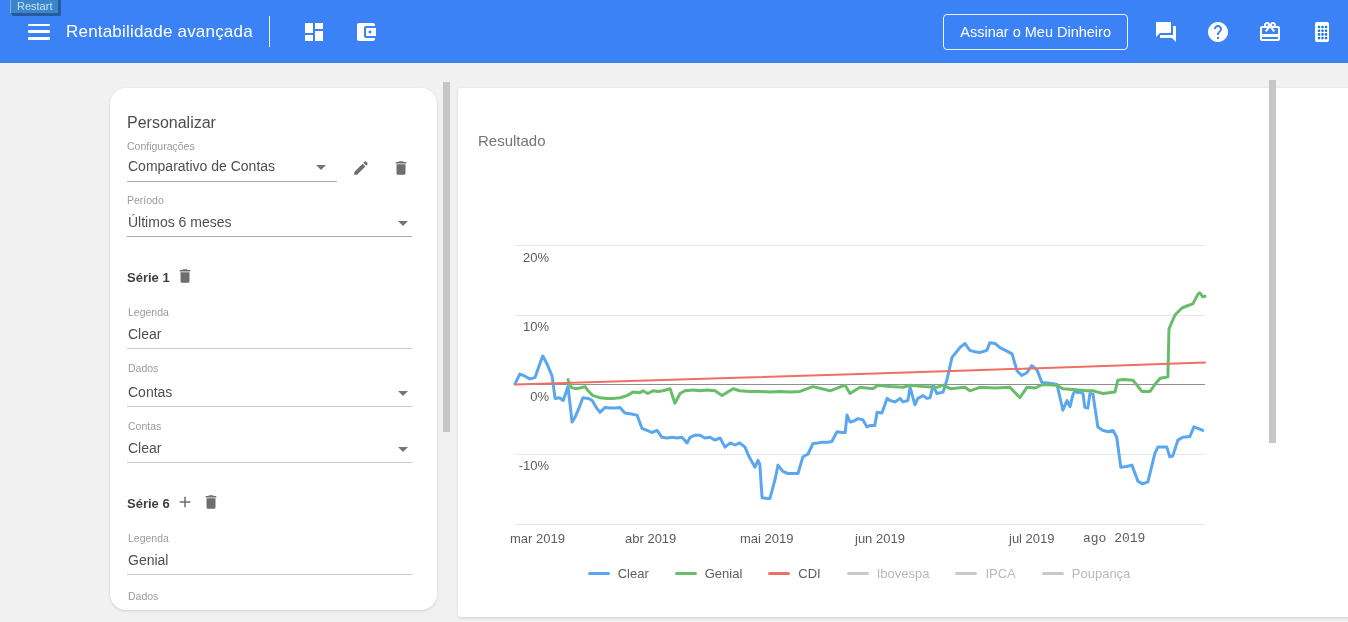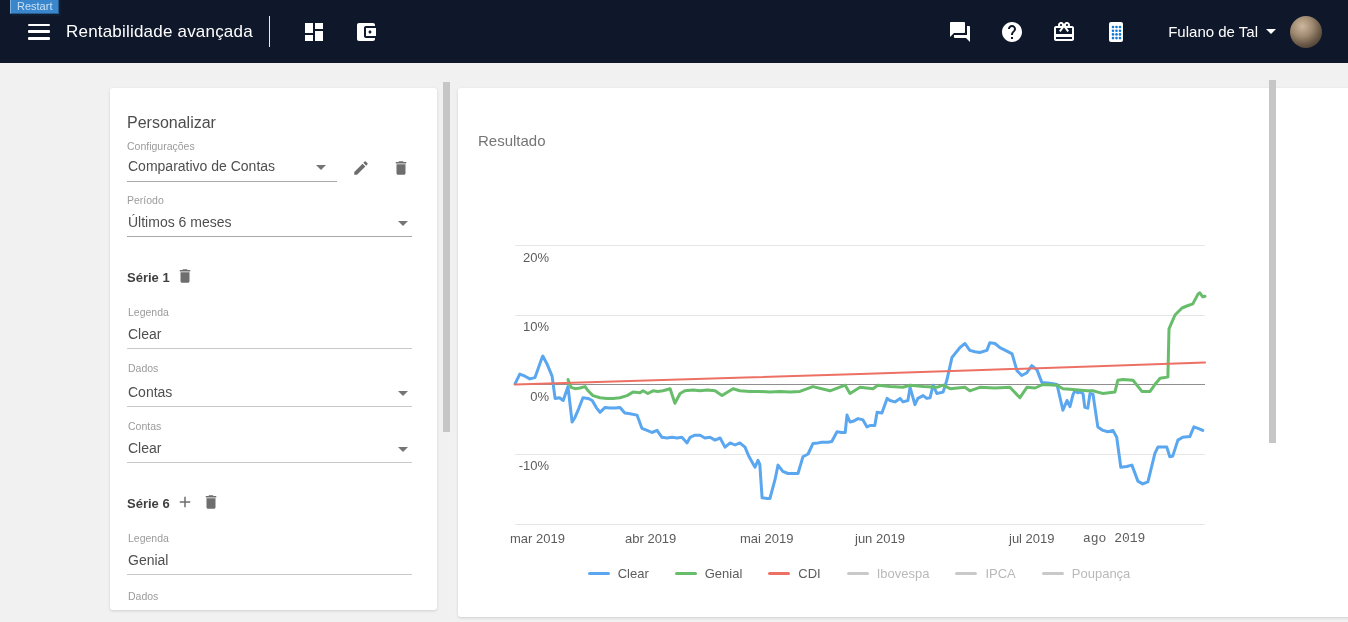--- a/index.html
+++ b/index.html
@@ -1,41 +1,41 @@
 <!DOCTYPE html>
 <html><head>
 <meta charset="utf-8">
 <style>
   * { margin:0; padding:0; box-sizing:border-box; }
   html,body { width:1348px; height:622px; overflow:hidden; }
   body { font-family:"Liberation Sans", sans-serif; background:#f1f1f2; position:relative; }
 
   
-  .appbar { position:absolute; left:0; top:0; width:1348px; height:63px; background:#0f172a; display:flex; align-items:center; z-index:5; }
+  .appbar { position:absolute; left:0; top:0; width:1348px; height:63px; background:#3b82f6; display:flex; align-items:center; z-index:5; }
   .restart-chip { position:absolute; left:10px; top:-3px; height:17px; padding:2px 6px 0 6px;
     background:#3a86cd; border:1px solid #7fb0dd; border-right-color:#2a5d8f; border-bottom-color:#2a5d8f;
     box-shadow:2px 2px 0 rgba(20,40,60,.45); color:#c9e0f5; font-size:11px; z-index:9; }
   .hamburger { width:22px; height:16px; margin-left:28px; display:flex; flex-direction:column; justify-content:space-between; cursor:pointer; }
   .hamburger span { display:block; height:2.5px; background:#fff; border-radius:1px; }
   .app-title { color:#fff; font-size:17px; margin-left:16px; letter-spacing:.2px; }
   .hdr-divider { width:1px; height:31px; background:rgba(255,255,255,.9); margin:0 18px 0 16px; }
   .hdr-icon { width:24px; height:24px; margin:0 14px; cursor:pointer; flex:none; }
   .hdr-icon svg { width:24px; height:24px; fill:#fff; display:block; }
   .spacer { flex:1; }
   .subscribe-btn { height:36px; padding:0 16px; border:1.6px solid rgba(255,255,255,.9); border-radius:4px;
     background:transparent; color:#fff; font-size:14.5px; font-family:"Liberation Sans",sans-serif; cursor:pointer; margin-right:12px; }
   .user-wrap { display:flex; align-items:center; margin:0 26px 0 26px; cursor:pointer; }
   .user-name { color:#fff; font-size:15px; }
   .caret-down-white { width:0; height:0; border-left:5px solid transparent; border-right:5px solid transparent; border-top:5px solid #fff; margin-left:8px; }
   .avatar { width:32px; height:32px; border-radius:50%; margin-left:14px;
     background:radial-gradient(circle at 38% 32%, #cdb89e 0%, #a08b72 35%, #6b5a49 62%, #433a31 85%, #35302a 100%); }
 
   
   .card { position:absolute; background:#fff; border-radius:3px; box-shadow:0 1px 3px rgba(0,0,0,.14); }
-  .left-card  { left:110px; top:88px; width:327px; height:522px; }
+  .left-card  { left:110px; top:88px; width:327px; height:522px;border-radius:16px; }
   .chart-card { left:458px; top:88px; width:946px; height:529px; }
 
   
   .scroll-thumb { position:absolute; width:7px; background:#c6c6c6; }
   .thumb-left  { left:443px; top:82px; height:350px; }
   .thumb-right { left:1269px; top:80px; height:363px; }
 
   
   .panel-title { position:absolute; left:17px; top:26px; font-size:16px; color:#4d4d4d; }
   .fld-label { position:absolute; font-size:10.5px; color:#9b9b9b; }
@@ -83,20 +83,21 @@
       </svg>
   </div>
   <div class="hdr-icon">
     <svg viewBox="0 0 24 24">
         <path d="M21 18v1c0 1.1-.9 2-2 2H5c-1.11 0-2-.9-2-2V5c0-1.1.89-2 2-2h14c1.1 0 2 .9 2 2v1h-9c-1.11 0-2 .9-2 2v8c0 1.1.89 2 2 2h9zm-9-2h10V8H12v8zm4-2.5c-.83 0-1.5-.67-1.5-1.5s.67-1.5 1.5-1.5 1.5.67 1.5 1.5-.67 1.5-1.5 1.5z"></path>
       </svg>
   </div>
 
   <div class="spacer"></div>
 
+  <button class="subscribe-btn">Assinar o Meu Dinheiro</button>
 
   <div class="hdr-icon">
     <svg viewBox="0 0 24 24">
         <path d="M21 6h-2v9H6v2c0 .55.45 1 1 1h11l4 4V7c0-.55-.45-1-1-1zm-4 6V3c0-.55-.45-1-1-1H3c-.55 0-1 .45-1 1v14l4-4h10c.55 0 1-.45 1-1z"></path>
       </svg>
   </div>
   <div class="hdr-icon">
     <svg viewBox="0 0 24 24">
         <path d="M12 2C6.48 2 2 6.48 2 12s4.48 10 10 10 10-4.48 10-10S17.52 2 12 2zm1 17h-2v-2h2v2zm2.07-7.75l-.9.92C13.45 12.9 13 13.5 13 15h-2v-.5c0-1.1.45-2.1 1.17-2.83l1.24-1.26c.37-.36.59-.86.59-1.41 0-1.1-.9-2-2-2s-2 .9-2 2H8c0-2.21 1.79-4 4-4s4 1.79 4 4c0 .88-.36 1.68-.93 2.25z"></path>
       </svg>
@@ -119,25 +120,20 @@
         <circle cx="9" cy="14.4" r="1.3"></circle>
           <circle cx="12.5" cy="14.4" r="1.3"></circle>
           <circle cx="16" cy="14.4" r="1.3"></circle>
         <circle cx="9" cy="18.1" r="1.3"></circle>
           <circle cx="12.5" cy="18.1" r="1.3"></circle>
           <circle cx="16" cy="18.1" r="1.3"></circle>
       </g>
     </svg>
   </div>
 
-  <div class="user-wrap">
-    <span class="user-name">Fulano de Tal</span>
-    <span class="caret-down-white"></span>
-    <span class="avatar"></span>
-  </div>
 </div>
 
 <div class="card left-card">
   <div class="panel-title">Personalizar</div>
 
   <div class="fld-label" style="left:17px; top:52px;">Configurações</div>
   <div class="fld-value" style="left:18px; top:70px;">Comparativo de Contas</div>
   <div class="caret-gray" style="left:206px; top:77px;"></div>
   <div class="fld-line" style="left:17px; top:93px; width:210px;"></div>
   <div class="mini-icon" style="left:242px; top:71px;">

